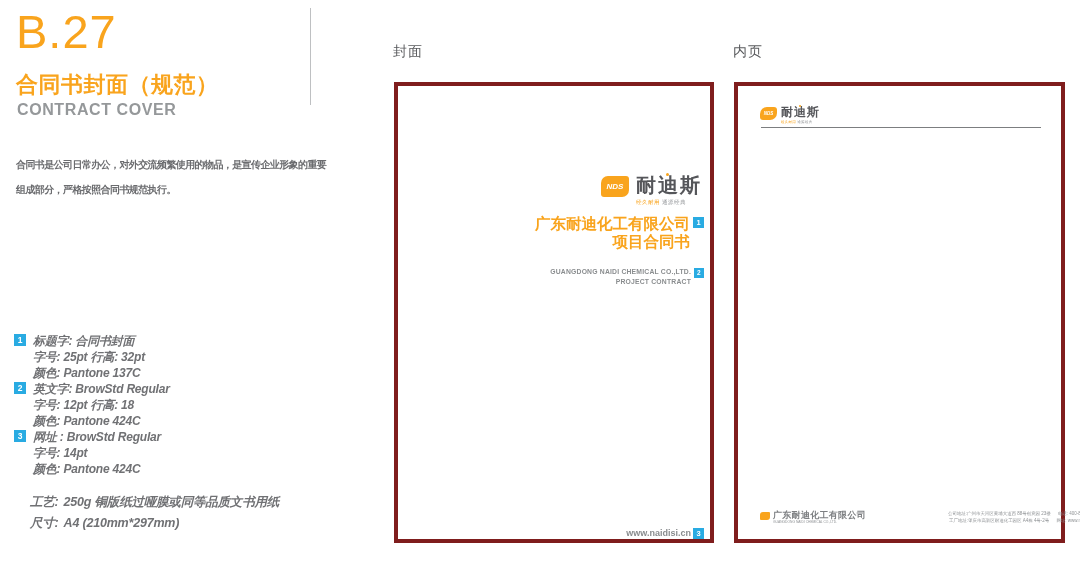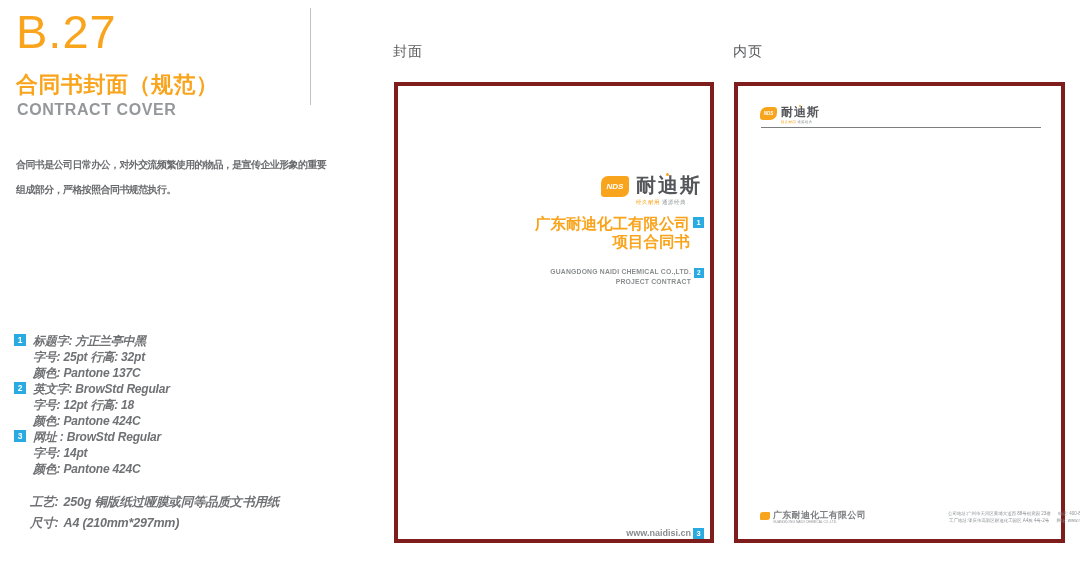--- a/index.html
+++ b/index.html
@@ -94,21 +94,21 @@
 
   <div class="b27">B.27</div>
   <div class="title-cn">合同书封面（规范）</div>
   <div class="title-en">CONTRACT COVER</div>
   <div class="vdivider"></div>
   <p class="desc">合同书是公司日常办公，对外交流频繁使用的物品，是宣传企业形象的重要组成部分，严格按照合同书规范执行。</p>
 
   <div class="spec spec-1">
     <span class="mk">1</span>
     <div class="spec-lines">
-      <div>标题字: 方正兰亭中黑</div>
+      <div>标题字: 合同书封面</div>
       <div>字号: 25pt 行高: 32pt</div>
       <div>颜色: Pantone 137C</div>
     </div>
   </div>
   <div class="spec spec-2">
     <span class="mk">2</span>
     <div class="spec-lines">
       <div>英文字: BrowStd Regular</div>
       <div>字号: 12pt 行高: 18</div>
       <div>颜色: Pantone 424C</div>

